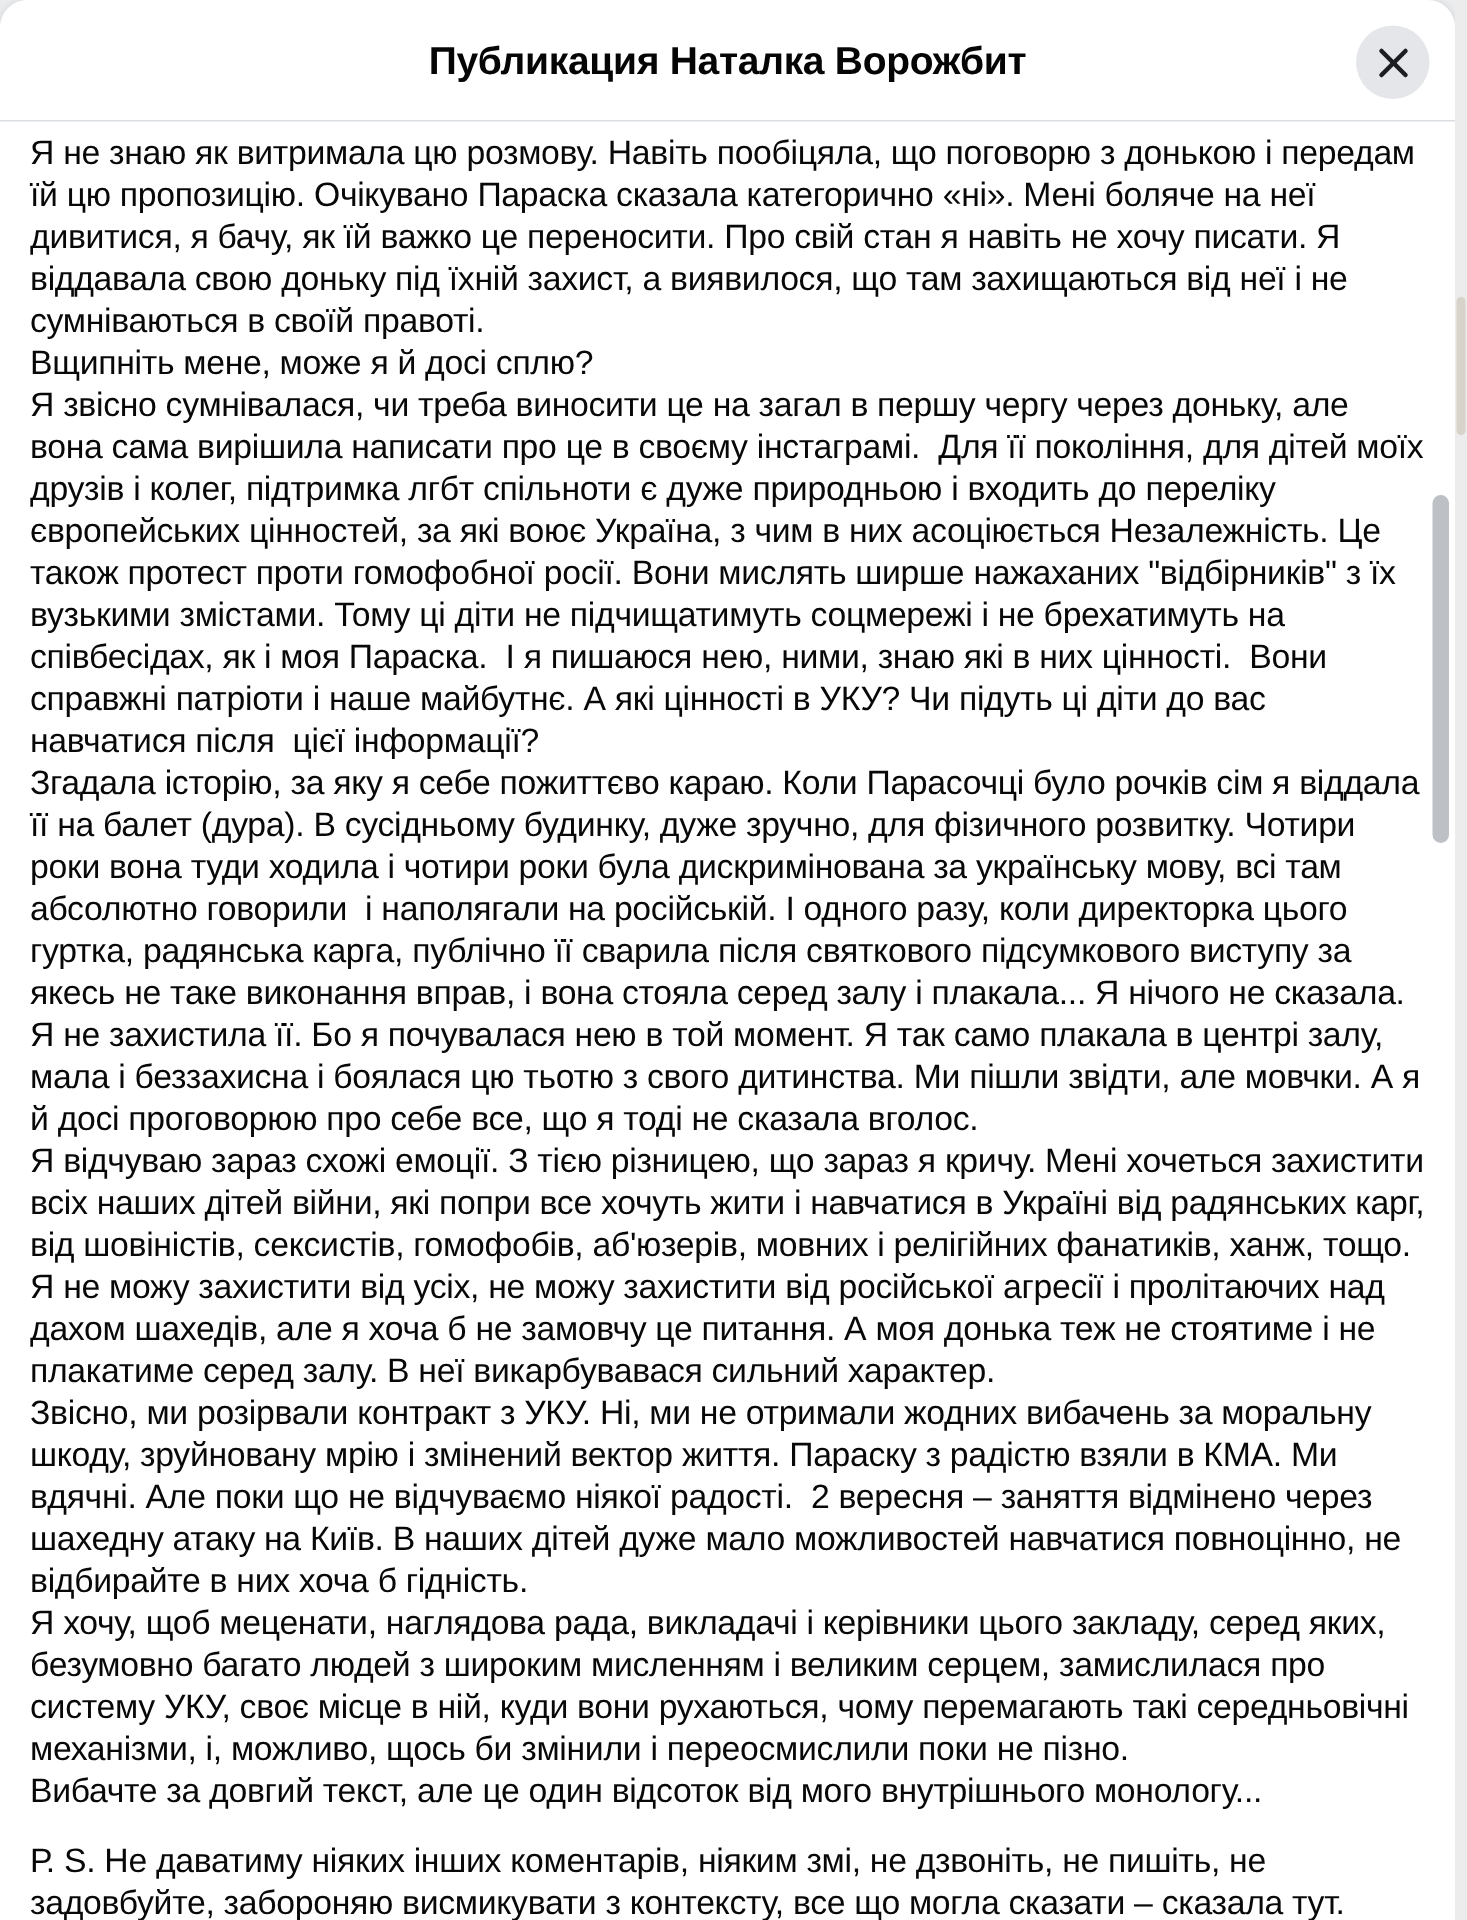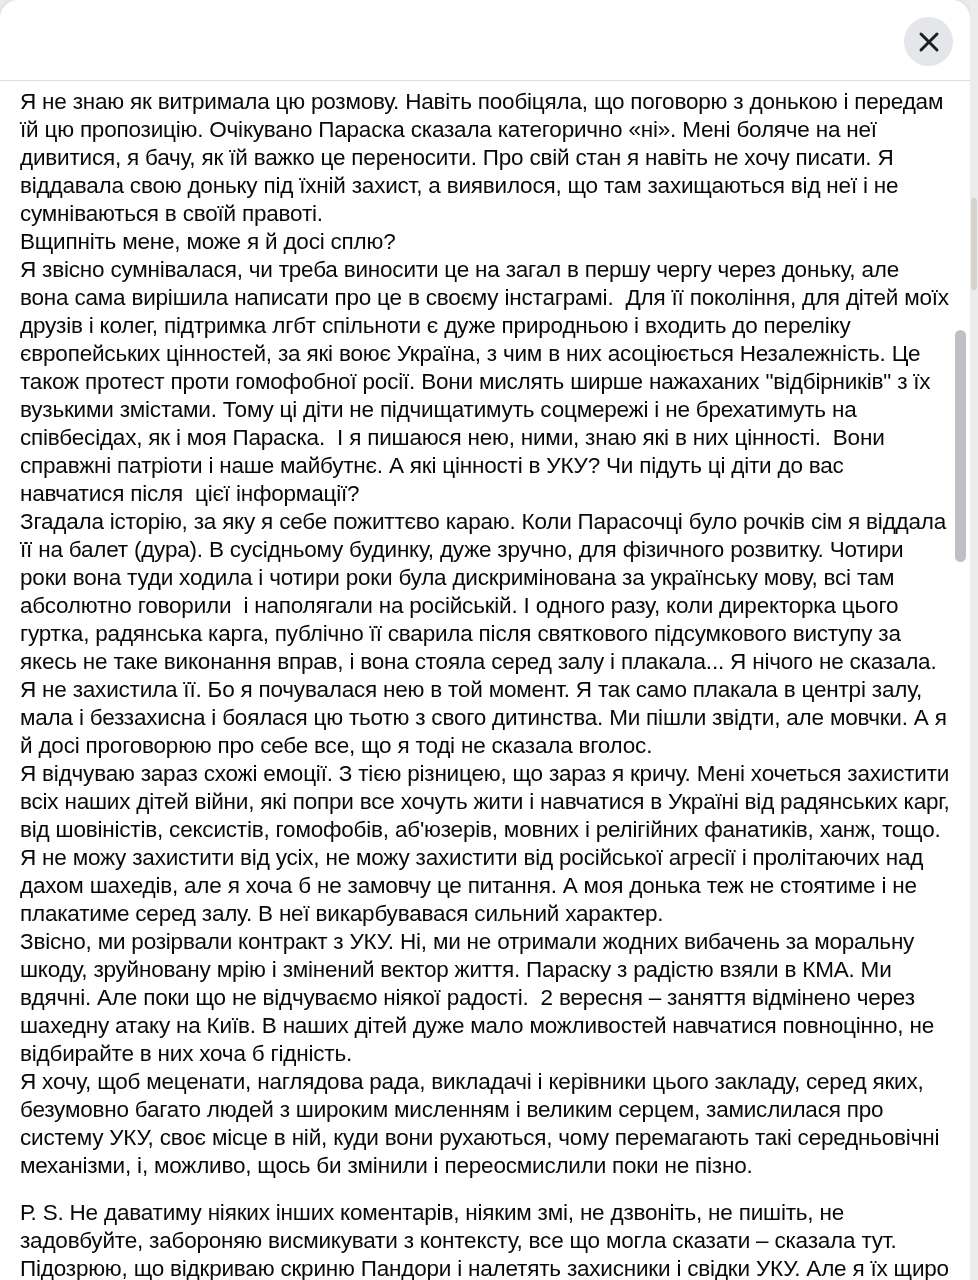--- a/index.html
+++ b/index.html
@@ -88,38 +88,40 @@
   }
 </style>
 </head>
 <body>
 
 <div class="stage">
 
   <div class="modal">
 
     <header class="modal-header">
+      <h1 class="modal-title">Публикация Наталка Ворожбит</h1>
       <button class="close-btn" aria-label="Close">
         <span>
           <svg width="24" height="24" viewBox="0 0 24 24">
             <line x1="4" y1="4" x2="20" y2="20" stroke="#1c1e21" stroke-width="3" stroke-linecap="round"></line>
             <line x1="20" y1="4" x2="4" y2="20" stroke="#1c1e21" stroke-width="3" stroke-linecap="round"></line>
           </svg>
         </span>
       </button>
     </header>
 
     <div class="post-content">
       <p>Я не знаю як витримала цю розмову. Навіть пообіцяла, що поговорю з донькою і передам їй цю пропозицію. Очікувано Параска сказала категорично «ні». Мені боляче на неї дивитися, я бачу, як їй важко це переносити. Про свій стан я навіть не хочу писати. Я віддавала свою доньку під їхній захист, а виявилося, що там захищаються від неї і не сумніваються в своїй правоті.</p>
       <p>Вщипніть мене, може я й досі сплю?</p>
       <p>Я звісно сумнівалася, чи треба виносити це на загал в першу чергу через доньку, але вона сама вирішила написати про це в своєму інстаграмі.  Для її покоління, для дітей моїх друзів і колег, підтримка лгбт спільноти є дуже природньою і входить до переліку європейських цінностей, за які воює Україна, з чим в них асоціюється Незалежність. Це також протест проти гомофобної росії. Вони мислять ширше нажаханих "відбірників" з їх вузькими змістами. Тому ці діти не підчищатимуть соцмережі і не брехатимуть на співбесідах, як і моя Параска.  І я пишаюся нею, ними, знаю які в них цінності.  Вони справжні патріоти і наше майбутнє. А які цінності в УКУ? Чи підуть ці діти до вас навчатися після  цієї інформації?</p>
       <p>Згадала історію, за яку я себе пожиттєво караю. Коли Парасочці було рочків сім я віддала її на балет (дура). В сусідньому будинку, дуже зручно, для фізичного розвитку. Чотири роки вона туди ходила і чотири роки була дискримінована за українську мову, всі там абсолютно говорили  і наполягали на російській. І одного разу, коли директорка цього гуртка, радянська карга, публічно її сварила після святкового підсумкового виступу за якесь не таке виконання вправ, і вона стояла серед залу і плакала... Я нічого не сказала.  Я не захистила її. Бо я почувалася нею в той момент. Я так само плакала в центрі залу, мала і беззахисна і боялася цю тьотю з свого дитинства. Ми пішли звідти, але мовчки. А я й досі проговорюю про себе все, що я тоді не сказала вголос.</p>
       <p>Я відчуваю зараз схожі емоції. З тією різницею, що зараз я кричу. Мені хочеться захистити всіх наших дітей війни, які попри все хочуть жити і навчатися в Україні від радянських карг, від шовіністів, сексистів, гомофобів, аб'юзерів, мовних і релігійних фанатиків, ханж, тощо.  Я не можу захистити від усіх, не можу захистити від російської агресії і пролітаючих над дахом шахедів, але я хоча б не замовчу це питання. А моя донька теж не стоятиме і не плакатиме серед залу. В неї викарбувавася сильний характер.</p>
       <p>Звісно, ми розірвали контракт з УКУ. Ні, ми не отримали жодних вибачень за моральну шкоду, зруйновану мрію і змінений вектор життя. Параску з радістю взяли в КМА. Ми вдячні. Але поки що не відчуваємо ніякої радості.  2 вересня – заняття відмінено через шахедну атаку на Київ. В наших дітей дуже мало можливостей навчатися повноцінно, не відбирайте в них хоча б гідність.</p>
       <p>Я хочу, щоб меценати, наглядова рада, викладачі і керівники цього закладу, серед яких, безумовно багато людей з широким мисленням і великим серцем, замислилася про систему УКУ, своє місце в ній, куди вони рухаються, чому перемагають такі середньовічні механізми, і, можливо, щось би змінили і переосмислили поки не пізно.</p>
+      <p>Вибачте за довгий текст, але це один відсоток від мого внутрішнього монологу...</p>
       <p class="ps-gap">Р. S. Не даватиму ніяких інших коментарів, ніяким змі, не дзвоніть, не пишіть, не задовбуйте, забороняю висмикувати з контексту, все що могла сказати – сказала тут. Підозрюю, що відкриваю скриню Пандори і налетять захисники і свідки УКУ. Але я їх щиро і швидко буду банити. Пост розрахований на підтримку і підняття питання.</p>
     </div>
 
     <div class="content-scrollbar-thumb"></div>
   </div>
 
   <div class="outer-strip">
     <div class="outer-scrollbar-thumb"></div>
   </div>
 

